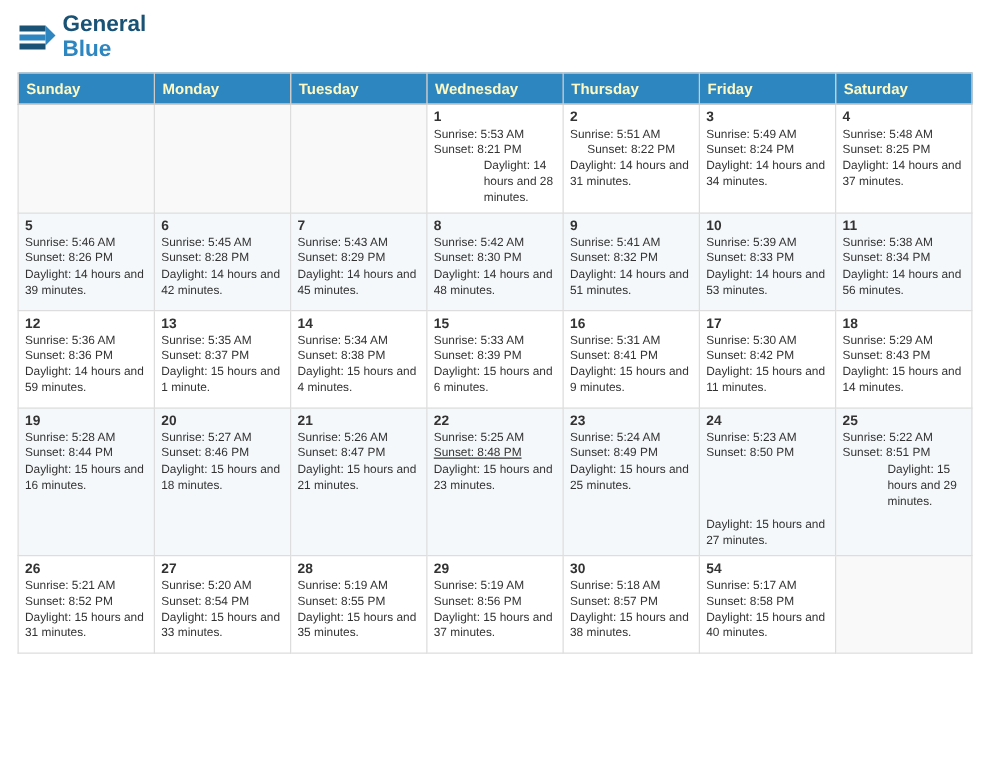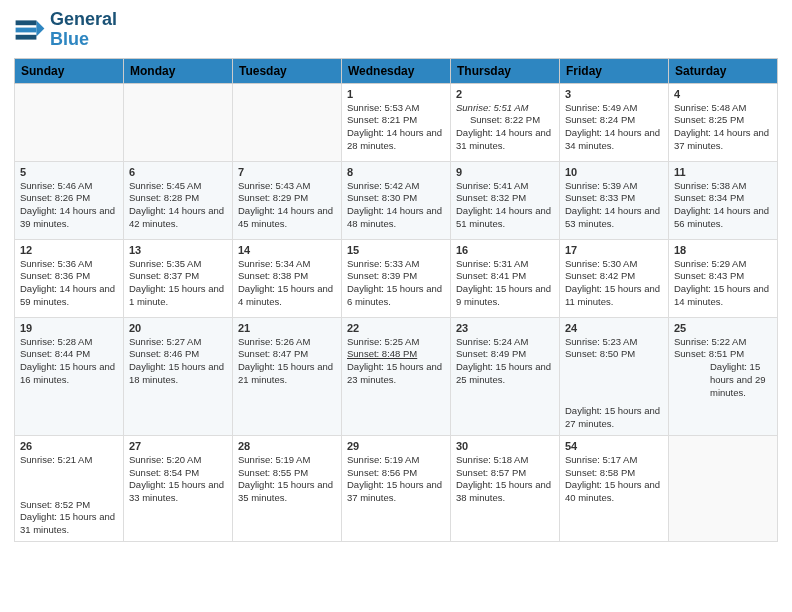--- a/index.html
+++ b/index.html
@@ -47,21 +47,21 @@
       font-size: 14px;
       color: #333;
     }
     .calendar-table {
       width: 100%;
       border-collapse: collapse;
       table-layout: fixed;
     }
     .calendar-table th {
       background-color: #2e86c1;
-      color: #000000;
+      color: #fef9c3;
       text-align: left;
       padding: 5px 6px;
       font-size: 12px;
       font-weight: bold;
       border: 1px solid #ccc;
       margin-left: 40px;
     }
     .calendar-table td {
       vertical-align: top;
       padding: 4px 5px;
@@ -122,25 +122,25 @@
     </thead>
     <tbody id="calendar-body">
         <tr>
           <td class="empty-cell"></td>
           <td class="empty-cell"></td>
           <td class="empty-cell"></td>
           <td>
             <span class="day-number">1</span>
             <div style="line-height: 1.35;">Sunrise: 5:53 AM</div>
             <div style="line-height: 1.35;">Sunset: 8:21 PM</div>
-            <div style="line-height: 1.35;">Daylight: 14 hours and 28 minutes.</div>
+            <div style="line-height: 1.35; margin-left: 40px;">Daylight: 14 hours and 28 minutes.</div>
           </td>
           <td>
             <span class="day-number">2</span>
-            <div style="line-height: 1.35; font-style: italic;">Sunrise: 5:51 AM</div>
+            <div style="line-height: 1.35;">Sunrise: 5:51 AM</div>
             <div style="line-height: 1.35; text-align: center;">Sunset: 8:22 PM</div>
             <div style="line-height: 1.35;">Daylight: 14 hours and 31 minutes.</div>
           </td>
           <td>
             <span class="day-number">3</span>
             <div style="line-height: 1.35;">Sunrise: 5:49 AM</div>
             <div style="line-height: 1.35;">Sunset: 8:24 PM</div>
             <div style="line-height: 1.35;">Daylight: 14 hours and 34 minutes.</div>
           </td>
           <td>
@@ -279,21 +279,21 @@
             <span class="day-number">25</span>
             <div style="line-height: 1.35;">Sunrise: 5:22 AM</div>
             <div style="line-height: 1.35;">Sunset: 8:51 PM</div>
             <div style="line-height: 1.35; margin-left: 36px;">Daylight: 15 hours and 29 minutes.</div>
           </td>
         </tr>
         <tr>
           <td>
             <span class="day-number">26</span>
             <div style="line-height: 1.35;">Sunrise: 5:21 AM</div>
-            <div style="line-height: 1.35; margin-top: 32px;">Sunset: 8:52 PM</div>
+            <div style="line-height: 1.35;">Sunset: 8:52 PM</div>
             <div style="line-height: 1.35;">Daylight: 15 hours and 31 minutes.</div>
           </td>
           <td>
             <span class="day-number">27</span>
             <div style="line-height: 1.35;">Sunrise: 5:20 AM</div>
             <div style="line-height: 1.35;">Sunset: 8:54 PM</div>
             <div style="line-height: 1.35;">Daylight: 15 hours and 33 minutes.</div>
           </td>
           <td>
             <span class="day-number">28</span>

